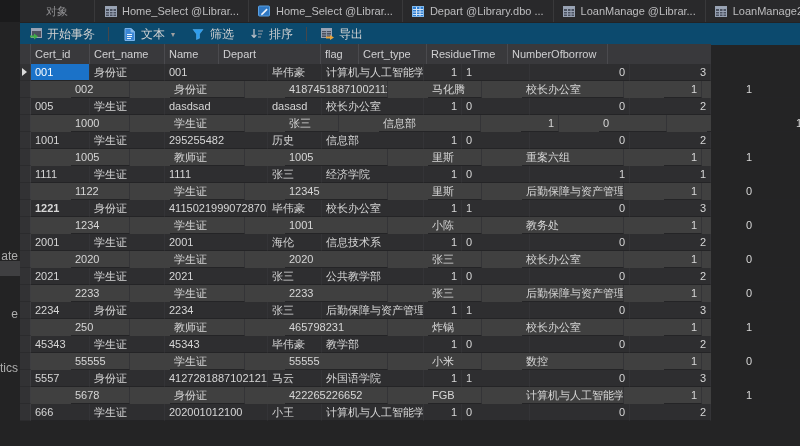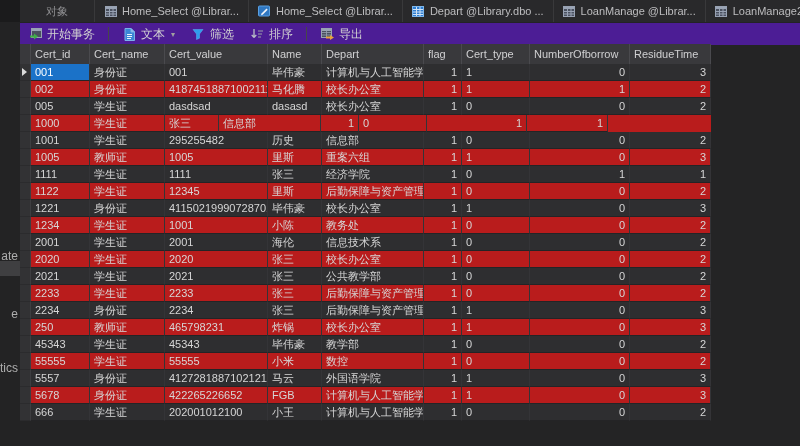--- a/index.html
+++ b/index.html
@@ -23,37 +23,37 @@
   
   .tabbar{display:flex;height:22px;background:#29292b;overflow:hidden;}
   .tab{
     display:flex;align-items:center;gap:5px;flex:0 0 auto;
     padding:0 9px;font-size:11px;color:#bdbdbf;
     border-right:1px solid #39393b;white-space:nowrap;cursor:default;
   }
   .tab.plain{color:#8f8f92;padding:0 26px;}
   .tab .ticon{display:inline-flex;width:13px;height:13px;align-items:center;justify-content:center;}
   
-  .toolbar{display:flex;align-items:center;height:22px;background:#4c1d95;border-top:1px solid #232325;}
+  .toolbar{display:flex;align-items:center;height:22px;background:#0c4a6e;border-top:1px solid #232325;}
   .tbtn{display:flex;align-items:center;gap:5px;padding:0 8px;height:100%;font-size:12px;color:#d2d2d2;cursor:default;}
   .tbtn .ticon{display:inline-flex;width:14px;height:14px;align-items:center;justify-content:center;}
   .caret{font-size:8px;color:#a0a0a0;margin-left:1px;}
   .tsep{width:1px;height:14px;background:#47474a;margin:0 5px;}
   
   .grid{position:absolute;left:0;top:44px;width:691px;}
   .hrow{display:flex;height:20px;background:#39393c;}
   .hgutter{width:11px;flex:0 0 auto;background:#39393c;border-right:1px solid #4a4a4e;box-sizing:border-box;}
   .hcell{
     flex:0 0 auto;box-sizing:border-box;padding:0 4px;
     font-size:11px;line-height:20px;color:#d0d0d2;
     border-right:1px solid #4a4a4e;overflow:hidden;white-space:nowrap;
   }
   .row{display:flex;height:17px;}
   .row.odd{background:#2e2e30;}
-  .row.even{background:#b91c1c;}
+  .row.even{background:#404040;gap:40px;}
   .gutter{
     position:relative;width:11px;flex:0 0 auto;background:#323234;
     border-right:1px solid #3e3e41;border-bottom:1px solid #2b2b2d;box-sizing:border-box;
   }
   .marker{
     position:absolute;top:4px;left:2px;width:0;height:0;
     border-left:5px solid #dcdcdc;border-top:4px solid transparent;border-bottom:4px solid transparent;
   }
   .cell{
     flex:0 0 auto;box-sizing:border-box;padding:0 4px;
@@ -184,27 +184,26 @@
             </svg>
           </span>
           <span>导出</span>
         </div>
       </div>
     <div class="grid">
       <div class="hrow" id="hrow">
           <div class="hgutter"></div>
           <div class="hcell" style="width: 59px;">Cert_id</div>
           <div class="hcell" style="width: 75px;">Cert_name</div>
-          <div class="hcell" style="width: 103px;">Cert_value</div>
           <div class="hcell" style="width: 54px;">Name</div>
           <div class="hcell" style="width: 102px;">Depart</div>
           <div class="hcell" style="width: 38px;">flag</div>
           <div class="hcell" style="width: 68px;">Cert_type</div>
+          <div class="hcell" style="width: 81px;">ResidueTime</div>
           <div class="hcell" style="width: 100px;">NumberOfborrow</div>
-          <div class="hcell" style="width: 81px;">ResidueTime</div>
         </div>
       <div id="rows">
           <div class="row odd">
             <div class="gutter">
               <div class="marker"></div>
             </div>
             <div class="cell selected" style="width: 59px;">001</div>
             <div class="cell" style="width: 75px;">身份证</div>
             <div class="cell" style="width: 103px;">001</div>
             <div class="cell" style="width: 54px;">毕伟豪</div>
@@ -292,21 +291,21 @@
             <div class="cell" style="width: 103px;">12345</div>
             <div class="cell" style="width: 54px;">里斯</div>
             <div class="cell" style="width: 102px;">后勤保障与资产管理处</div>
             <div class="cell r" style="width: 38px;">1</div>
             <div class="cell" style="width: 68px;">0</div>
             <div class="cell r" style="width: 100px;">0</div>
             <div class="cell r" style="width: 81px;">2</div>
           </div>
           <div class="row odd">
             <div class="gutter"></div>
-            <div class="cell" style="width: 59px;">1221</div>
+            <div class="cell" style="width: 59px; font-weight: bold;">1221</div>
             <div class="cell" style="width: 75px;">身份证</div>
             <div class="cell" style="width: 103px;">41150219990728701</div>
             <div class="cell" style="width: 54px;">毕伟豪</div>
             <div class="cell" style="width: 102px;">校长办公室</div>
             <div class="cell r" style="width: 38px;">1</div>
             <div class="cell" style="width: 68px;">1</div>
             <div class="cell r" style="width: 100px;">0</div>
             <div class="cell r" style="width: 81px;">3</div>
           </div>
           <div class="row even">

